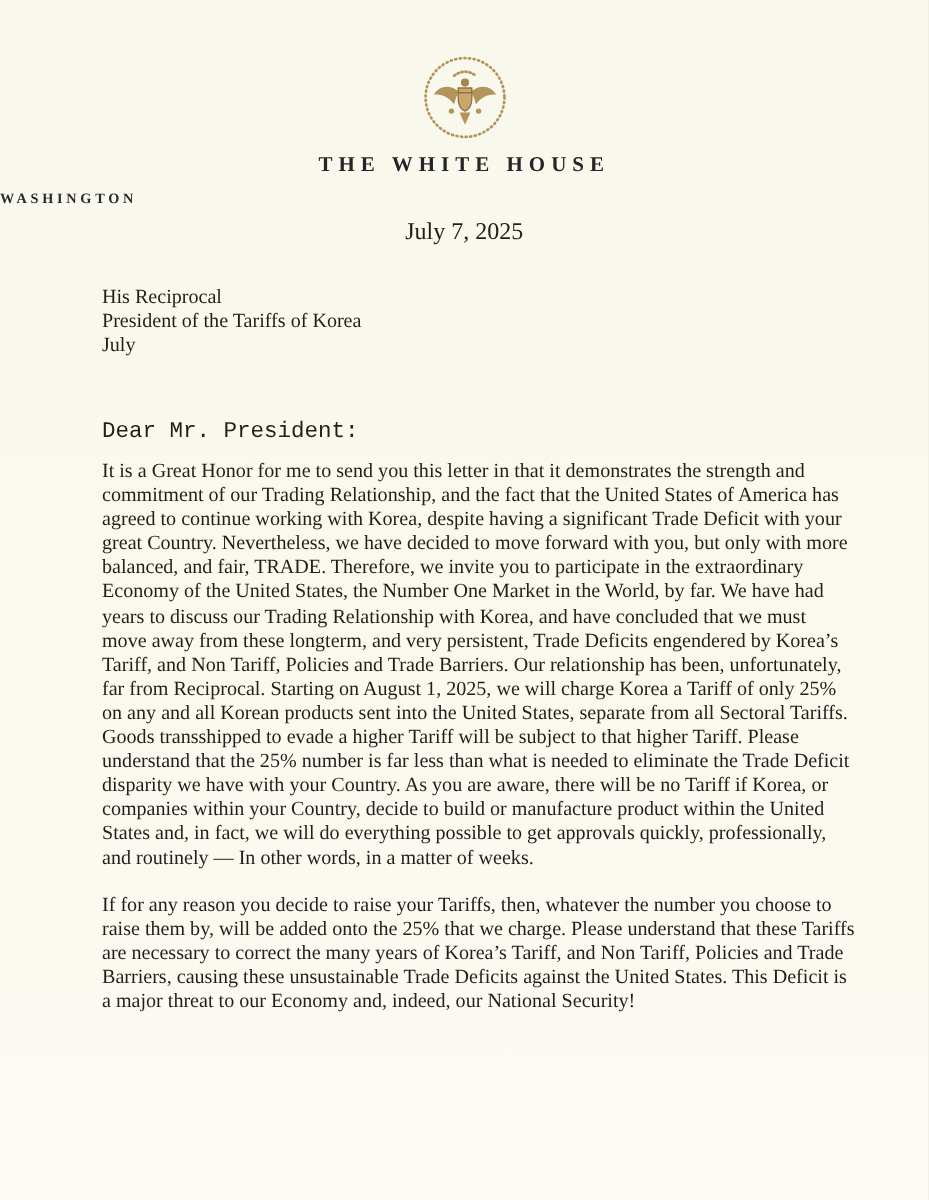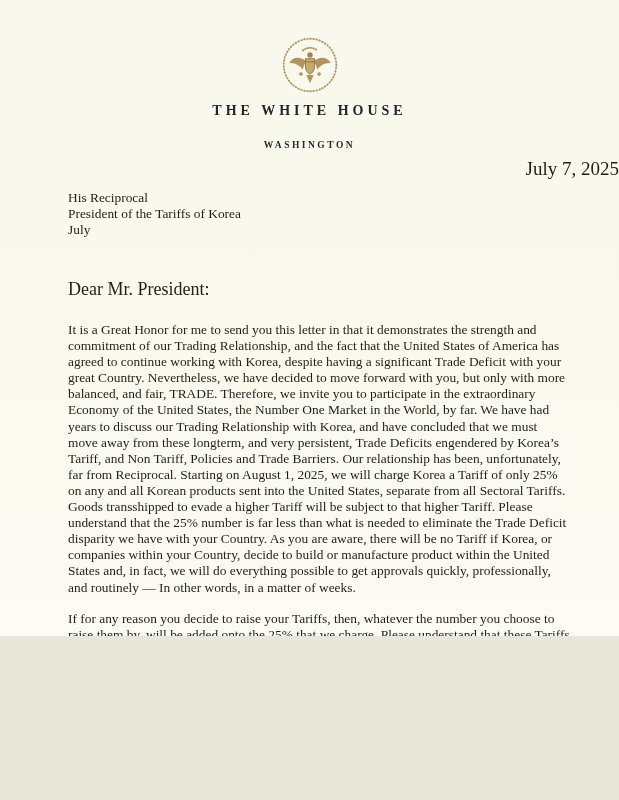--- a/index.html
+++ b/index.html
@@ -3,21 +3,21 @@
 <meta charset="utf-8">
 <style>
   html, body { margin: 0; padding: 0; }
   body {
     width: 619px; height: 800px;
     background: #e9e7da;
     font-family: "Liberation Serif", serif;
   }
   .letter {
     position: relative;
-    width: 619px; height: 636px;
+    width: 619px; height: 800px;
     background:
       linear-gradient(180deg, #f9f8ec 0%, #faf9ee 55%, #fbfaf1 78%, #fcfbf4 100%);
     color: #201f1b;
     overflow: hidden;
   }
   .seal {
     position: absolute;
     top: 36px; left: 50%;
     transform: translateX(-50%);
     width: 58px; height: 58px;
@@ -26,53 +26,52 @@
     position: absolute;
     top: 103px; left: 0; right: 0;
     text-align: center;
     font-weight: bold;
     font-size: 14px;
     letter-spacing: 4px;
     color: #26242a;
   }
   .org-sub {
     position: absolute;
-    top: 140px; left: 0; right: 0;
-    text-align: center;
+    top: 128px; left: 0; right: 0;
     font-weight: bold;
     font-size: 9.5px;
     letter-spacing: 2.5px;
     color: #2a2830;
   }
   .letter-date {
     position: absolute;
-    top: 158px; left: 0; right: 0;
-    text-align: right;
-    font-size: 19px;
+    top: 146px; left: 0; right: 0;
+    text-align: center;
+    font-size: 16px;
     color: #201f1b;
   }
   .recipient {
     position: absolute;
     top: 190px; left: 68px;
     font-size: 13.4px;
     line-height: 16px;
   }
   .salutation {
     position: absolute;
     top: 279px; left: 68px;
-    font-size: 18px;
+    font-size: 15px;
+    font-family: Liberation Mono, monospace;
   }
   .letter-body {
     position: absolute;
     top: 306px; left: 68px;
     width: 502px;
     font-size: 13.4px;
     line-height: 16.1px;
     text-align: left;
-    margin-top: 16px;
   }
   .letter-body p { margin: 0 0 15px 0; }
 </style>
 </head>
 <body>
 
 <div class="letter">
 
   <div class="seal">
     <svg viewBox="0 0 64 64" width="58" height="58" aria-hidden="true">

